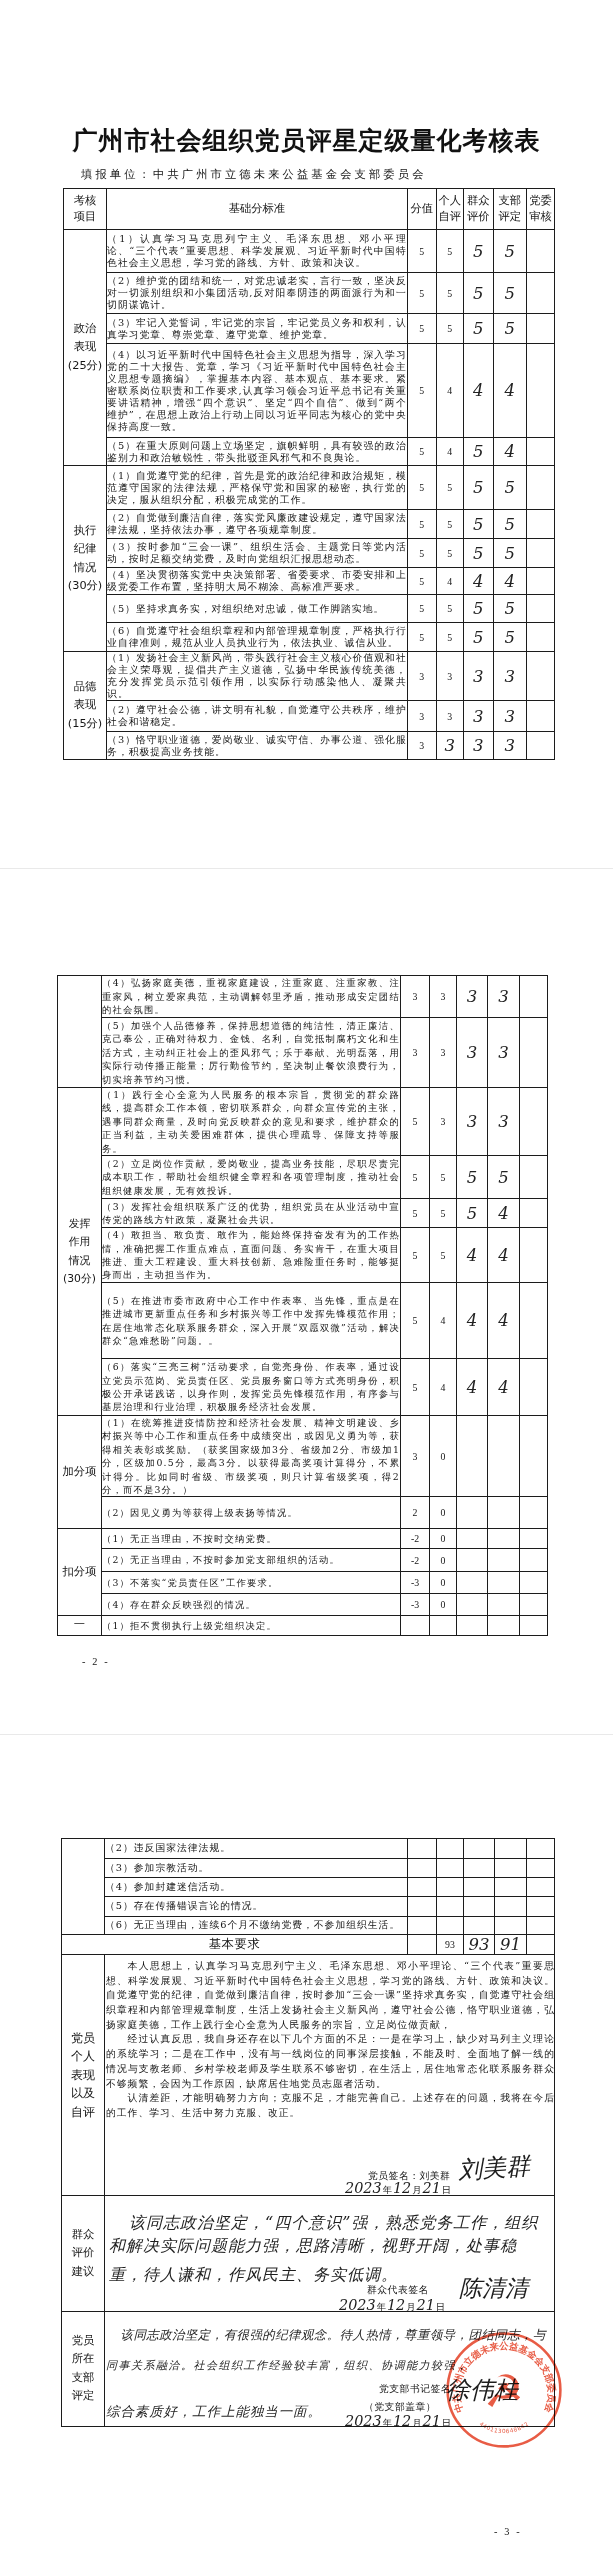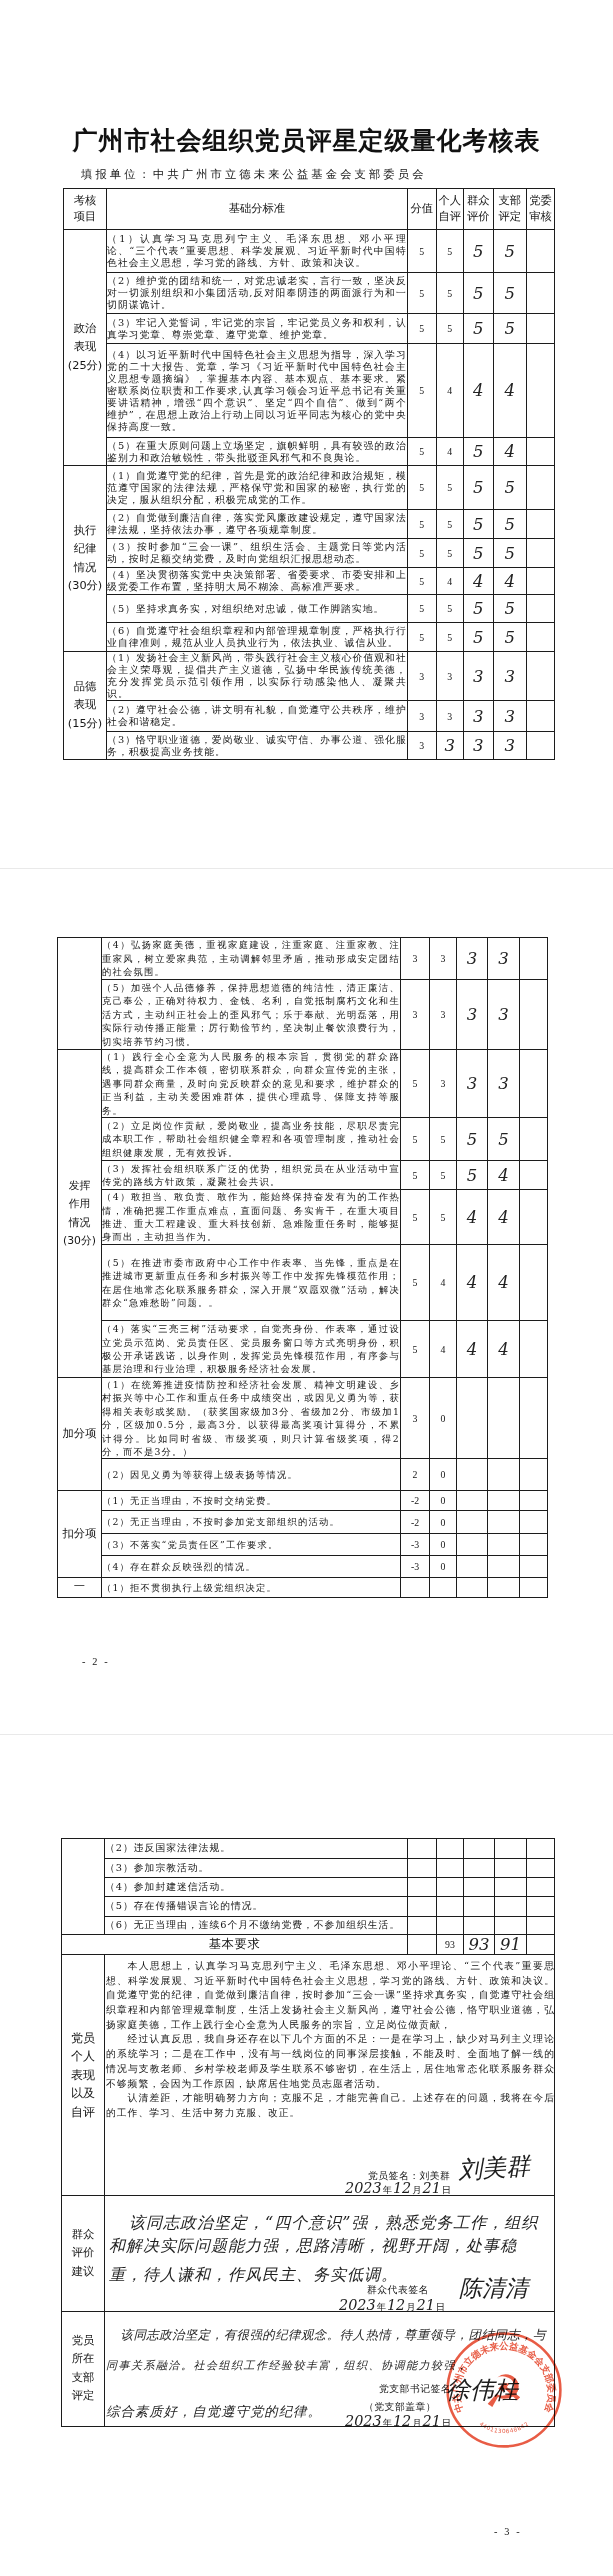--- a/index.html
+++ b/index.html
@@ -191,21 +191,21 @@
     <td class="hw">3</td>
     <td class="hw">3</td>
     <td class="hw">3</td>
     <td class="num"></td>
   </tr>
 </tbody>
   </table>
 
 <div class="page-break" style="top:868px;"></div>
 
-<table class="grid" style="left:57px;top:937px;width:490px;">
+<table class="grid" style="left:57px;top:975px;width:490px;">
   <colgroup>
       <col style="width:44px">
       <col style="width:299px">
       <col style="width:29px">
       <col style="width:27px">
       <col style="width:31px">
       <col style="width:32px">
       <col style="width:28px">
     </colgroup>
   <tbody>
@@ -264,21 +264,21 @@
   </tr>
   <tr style="height:76px">
     <td class="crit2">（5）在推进市委市政府中心工作中作表率、当先锋，重点是在推进城市更新重点任务和乡村振兴等工作中发挥先锋模范作用；在居住地常态化联系服务群众，深入开展“双愿双微”活动，解决群众“急难愁盼”问题。。</td>
     <td class="num">5</td>
     <td class="num">4</td>
     <td class="hw">4</td>
     <td class="hw">4</td>
     <td class="num"></td>
   </tr>
   <tr style="height:57px">
-    <td class="crit2">（4）落实“三亮三树”活动要求，自觉亮身份、作表率，通过设立党员示范岗、党员责任区、党员服务窗口等方式亮明身份，积极公开承诺践诺，以身作则，发挥党员先锋模范作用，有序参与基层治理和行业治理，积极服务经济社会发展。</td>
+    <td class="crit2">（6）落实“三亮三树”活动要求，自觉亮身份、作表率，通过设立党员示范岗、党员责任区、党员服务窗口等方式亮明身份，积极公开承诺践诺，以身作则，发挥党员先锋模范作用，有序参与基层治理和行业治理，积极服务经济社会发展。</td>
     <td class="num">5</td>
     <td class="num">4</td>
     <td class="hw">4</td>
     <td class="hw">4</td>
     <td class="num"></td>
   </tr>
   <tr style="height:81px">
     <td class="cat" rowspan="2">加分项</td>
     <td class="crit2">（1）在统筹推进疫情防控和经济社会发展、精神文明建设、乡村振兴等中心工作和重点任务中成绩突出，或因见义勇为等，获得相关表彰或奖励。（获奖国家级加3分、省级加2分、市级加1分，区级加0.5分，最高3分。以获得最高奖项计算得分，不累计得分。比如同时省级、市级奖项，则只计算省级奖项，得2分，而不是3分。）</td>
     <td class="num">3</td>
@@ -456,21 +456,21 @@
 
   <tr style="height:114px">
     <td class="cat">党员
 所在
 支部
 评定</td>
     <td colspan="6" style="vertical-align:top;">
       <div class="cellbox" style="height:114px;width:451px;">
         <div class="hwline" style="left:15.5px;top:15.5px;font-size:12.4px;letter-spacing:0.5px;">该同志政治坚定，有很强的纪律观念。待人热情，尊重领导，团结同志，与</div>
         <div class="hwline" style="left:1px;top:46px;font-size:11px;letter-spacing:1.5px;">同事关系融洽。社会组织工作经验较丰富，组织、协调能力较强，</div>
-        <div class="hwline" style="left:1px;top:91px;font-size:13.4px;letter-spacing:1px;">综合素质好，自觉遵守党的纪律。</div>
+        <div class="hwline" style="left:1px;top:91px;font-size:13.4px;letter-spacing:1px;">综合素质好，工作上能独当一面。</div>
         <div class="abs printed" style="left:262px;top:71px;margin-left:12px;">党支部书记签名</div>
         <div class="abs printed" style="left:259px;top:89px;">（党支部盖章）</div>
         <div class="abs sig" style="left:341px;top:62px;font-size:24px;">徐伟桂</div>
         <div class="date" style="left:233px;top:101px;">
           <span class="d-hw">2023</span>
           <span class="d-pr">年</span>
           <span class="d-hw">12</span>
           <span class="d-pr">月</span>
           <span class="d-hw">21</span>
           <span class="d-pr">日</span>

